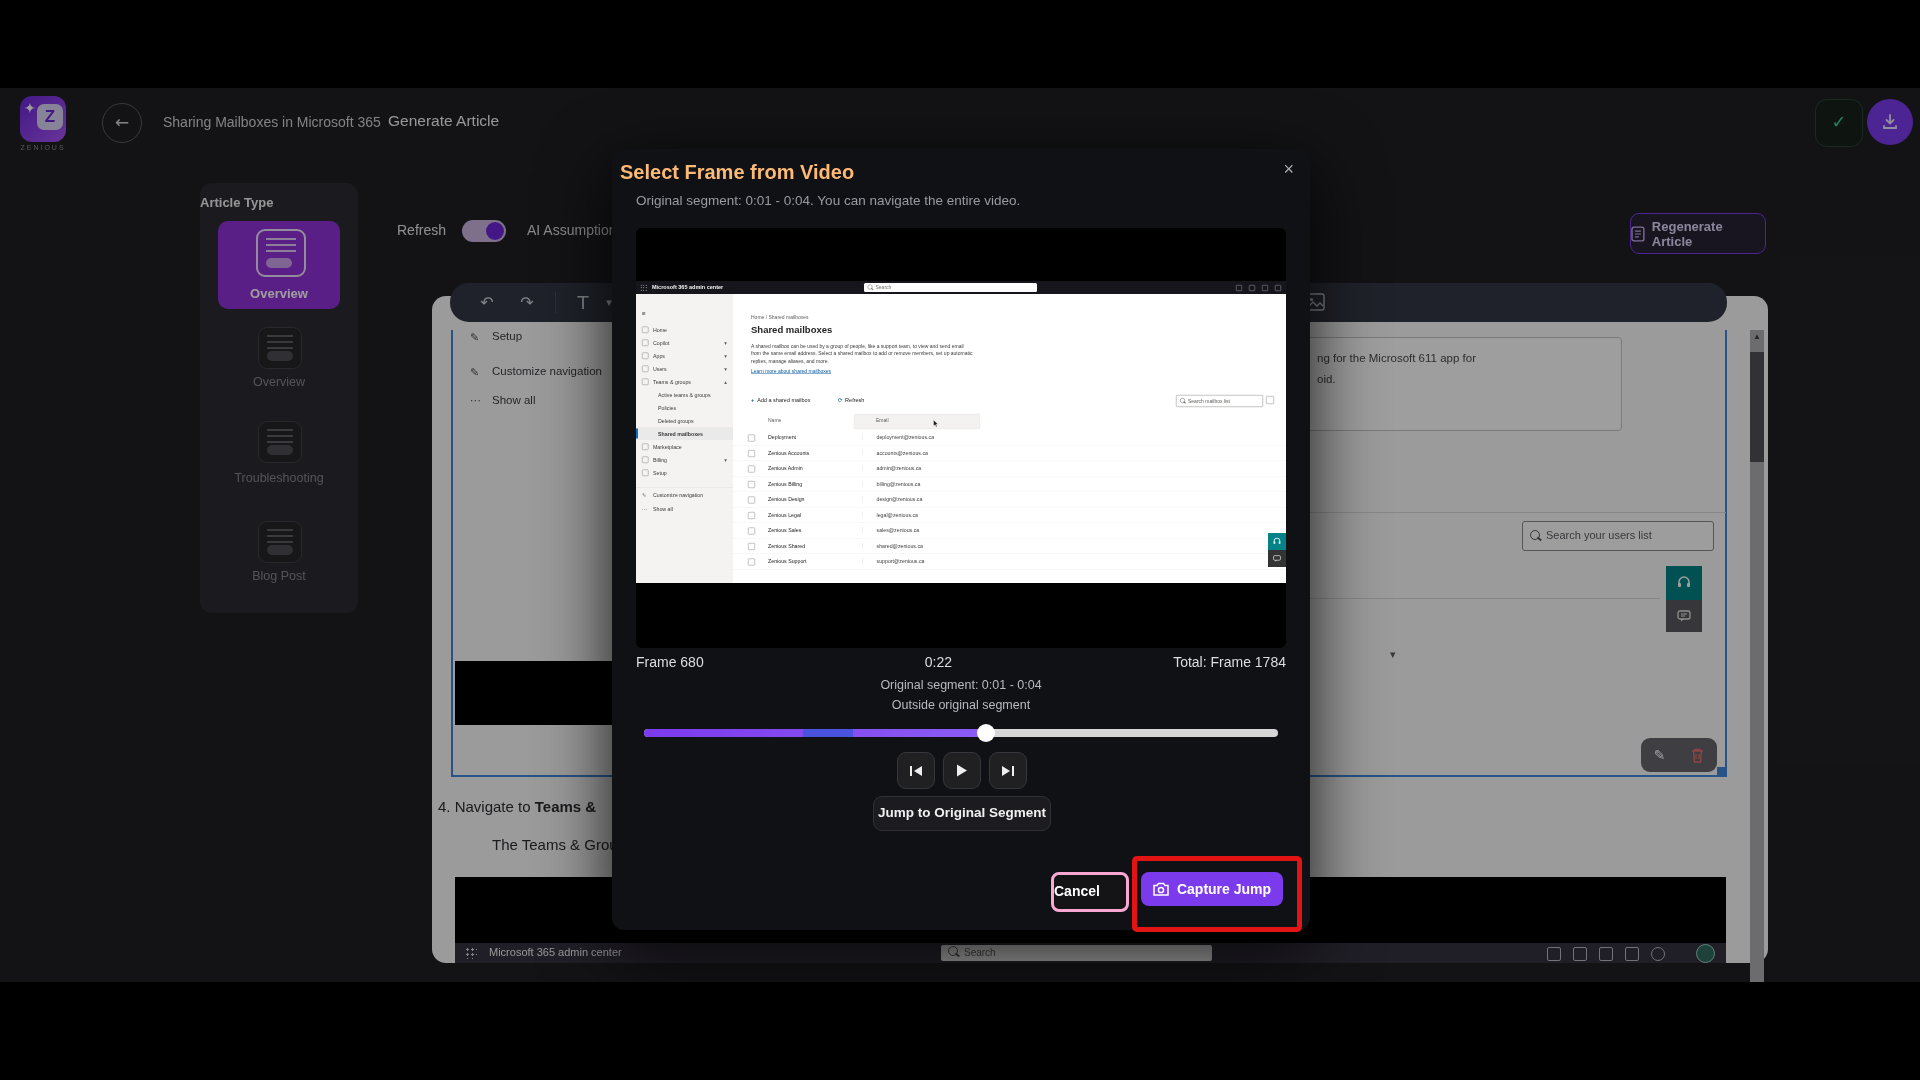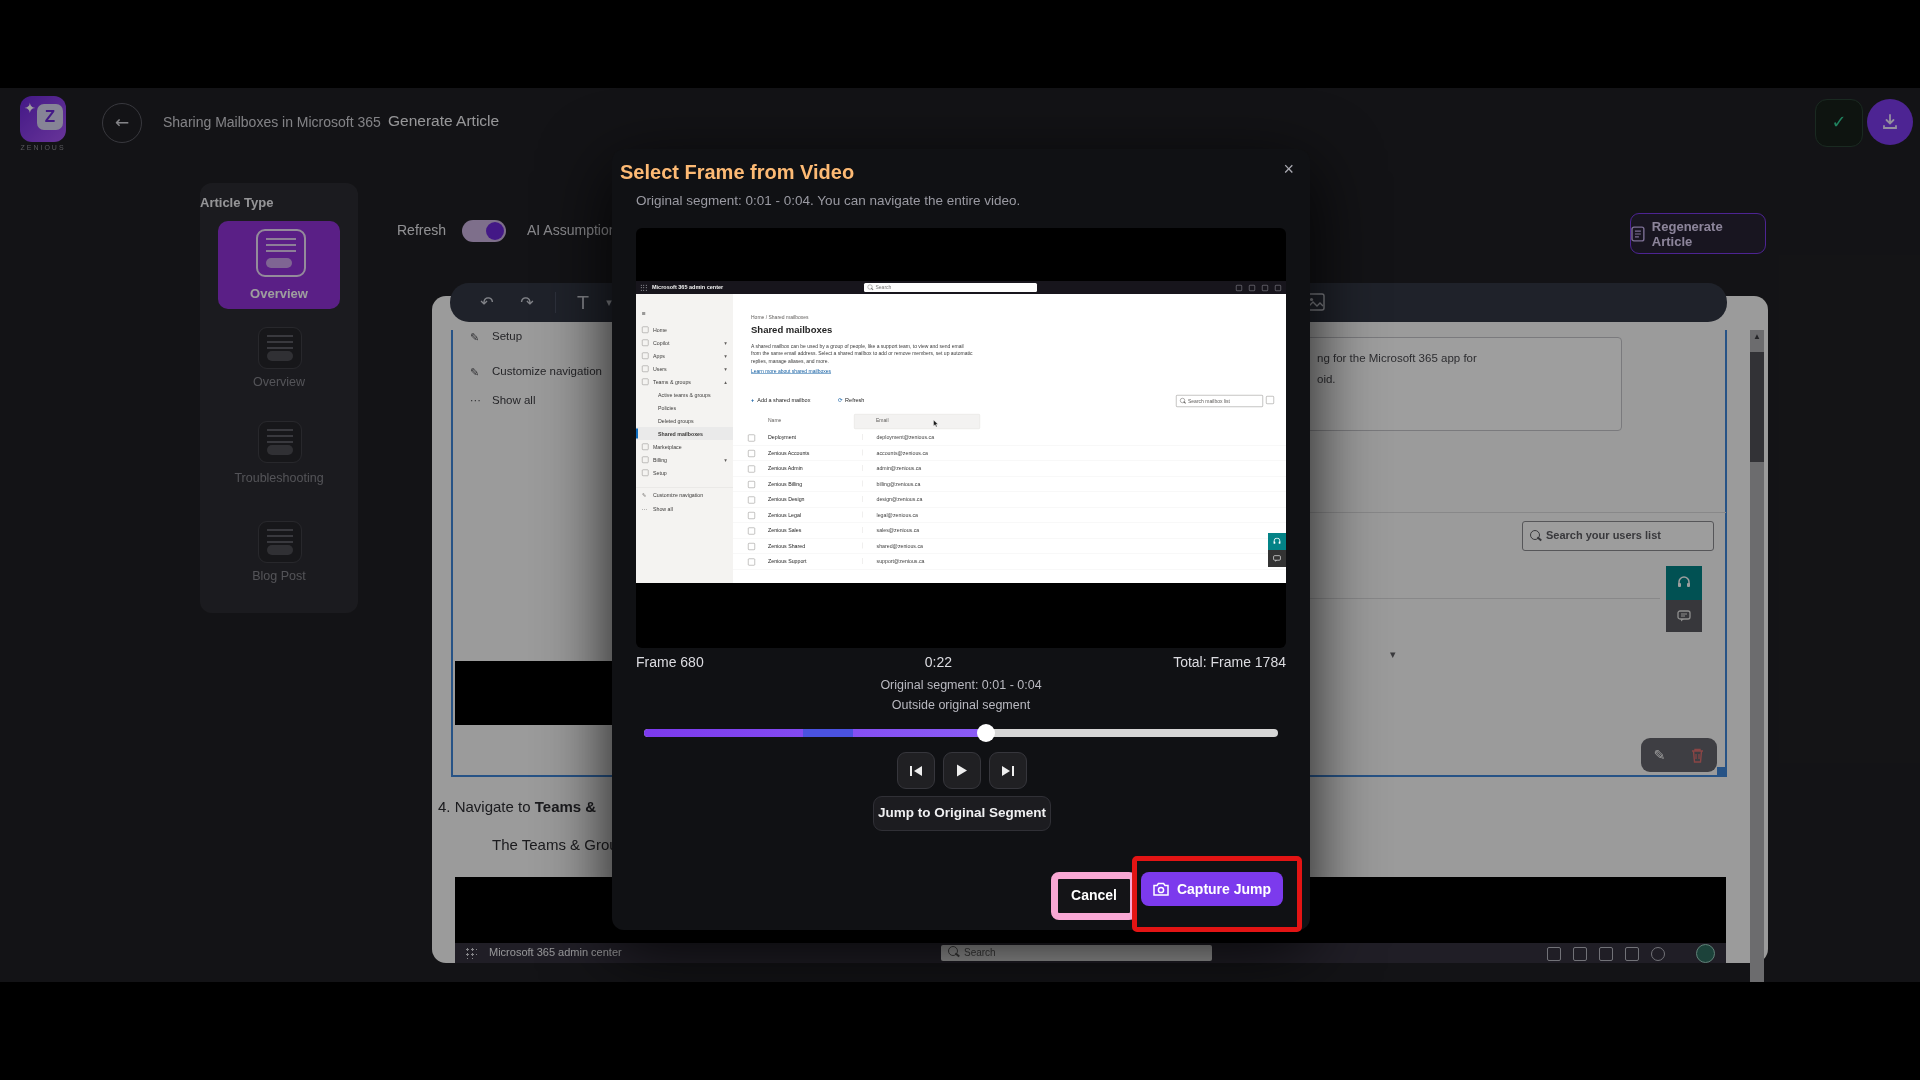--- a/index.html
+++ b/index.html
@@ -39,21 +39,21 @@
   .tbi{position:absolute;top:0;height:39px;line-height:39px;font-size:16px;text-align:center;width:30px;font-family:"DejaVu Sans",sans-serif;}
   .tbdiv{position:absolute;top:9px;width:1px;height:21px;background:#4a5060;}
   .selline{background:#3f86d8;}
   .embed-nav-item{font-size:11.5px;color:#3d3d42;}
   .embed-pencil{font-size:11px;color:#55555a;font-family:"DejaVu Sans",sans-serif;}
   .blackblock{background:#000;}
   .rightcard{left:1300px;top:249px;width:320px;height:92px;background:#fff;border:1px solid #c6c6ca;border-radius:4px;}
   .rightcard .t1{position:absolute;left:16px;top:14px;font-size:11.5px;color:#4a4a4f;}
   .rightcard .t2{position:absolute;left:16px;top:35px;font-size:11.5px;color:#4a4a4f;}
   .thinline{height:1px;background:#dcdcde;}
-  .usearch{left:1522px;top:433px;width:190px;height:28px;border:1.5px solid #8b8b90;border-radius:3px;background:#fdfdfd;color:#5c5c62;font-size:11px;line-height:26px;font-weight:bold;}
+  .usearch{left:1522px;top:433px;width:190px;height:28px;border:1.5px solid #8b8b90;border-radius:3px;background:#fdfdfd;color:#5c5c62;font-size:11px;line-height:26px;}
   .mag{display:inline-block;width:8px;height:8px;border:1.5px solid currentColor;border-radius:50%;position:relative;vertical-align:middle;margin:0 6px 2px 7px;}
   .mag::after{content:"";position:absolute;left:6px;top:7px;width:5px;height:1.5px;background:currentColor;transform:rotate(40deg);}
   .tealbtn{left:1666px;top:478px;width:36px;height:34px;background:#038387;color:#fff;text-align:center;line-height:34px;}
   .darkbtn{left:1666px;top:512px;width:36px;height:32px;background:#5a5a5f;color:#e6e6e6;text-align:center;line-height:32px;}
   .floatbar{left:1641px;top:650px;width:76px;height:34px;background:#64646c;border-radius:9px;display:flex;align-items:center;justify-content:space-around;}
   .steptext{font-size:15px;color:#2e2e33;}
   .adminbar{left:455px;top:855px;width:1271px;height:20px;background:#34313e;}
   .waffle{width:12px;height:12px;background-image:radial-gradient(circle,#d7d7de 1.3px,transparent 1.4px);background-size:5px 5px;background-position:0 0;}
   .abtitle{font-size:11px;color:#f0f0f3;}
   .abpill{position:absolute;left:486px;top:2px;width:271px;height:16px;background:#fff;border-radius:2px;font-size:10px;color:#666;line-height:15px;}
@@ -72,21 +72,21 @@
   .m-video{position:absolute;left:24px;top:79px;width:650px;height:420px;background:#000;border-radius:6px;overflow:hidden;}
   .m-inforow{position:absolute;left:24px;top:505px;width:650px;display:flex;justify-content:space-between;font-size:14px;color:#dcdce1;}
   .m-center{position:absolute;left:0;width:698px;text-align:center;font-size:12.5px;color:#b9b9c0;}
   .sl-track{position:absolute;left:32px;top:580px;width:634px;height:8px;border-radius:4px;background:#d6d6d6;}
   .sl-fill{position:absolute;left:0;top:0;height:8px;border-radius:4px;background:linear-gradient(90deg,#7c3aed,#8b5cf6);}
   .sl-seg{position:absolute;top:0;height:8px;background:#4a52e0;}
   .sl-thumb{position:absolute;top:-5px;width:18px;height:18px;border-radius:50%;background:#fff;}
   .transport{position:absolute;top:603px;width:36px;height:35px;background:#202023;border:1px solid #36363c;border-radius:9px;display:flex;align-items:center;justify-content:center;color:#eee;}
   .jumpbtn{position:absolute;left:261px;top:647px;width:176px;height:33px;background:#1c1c20;border:1px solid #303036;border-radius:9px;color:#f0f0f2;font-size:13.5px;font-weight:600;text-align:center;line-height:32px;}
   .helptext{position:absolute;left:0;top:694px;width:698px;text-align:center;font-size:13px;color:#b3b3ba;}
-  .cancelbtn{position:absolute;left:439px;top:723px;width:72px;height:34px;background:#141417;border:7px solid #f9a8d4;border-radius:8px;color:#fff;font-size:14px;font-weight:600;text-align:center;line-height:33px;}
+  .cancelbtn{position:absolute;left:439px;top:723px;width:72px;height:34px;background:#141417;border:3px solid #f9a8d4;border-radius:8px;color:#fff;font-size:14px;font-weight:600;text-align:left;line-height:33px;}
   .capturebtn{position:absolute;left:529px;top:723px;width:142px;height:34px;background:#7c3aed;border-radius:8px;color:#fff;font-size:14px;font-weight:600;display:flex;align-items:center;justify-content:center;gap:8px;}
   .redbox{position:absolute;left:520px;top:707px;width:160px;height:66px;border:5px solid #e31414;border-radius:5px;}
   
   .vframe{position:absolute;left:0;top:53px;width:1300px;height:604px;background:#fff;transform:scale(.5);transform-origin:0 0;}
   .vtop{position:absolute;left:0;top:0;width:1300px;height:26px;background:#17151c;}
   .vtop .waffle{position:absolute;left:8px;top:6px;width:14px;height:14px;}
   .vtitle{position:absolute;left:32px;top:6px;font-size:11px;font-weight:600;color:#f2f2f2;}
   .vsearch{position:absolute;left:456px;top:4px;width:346px;height:18px;background:#fdfdfd;border-radius:3px;font-size:10px;color:#777;line-height:17px;}
   .vtopicons{position:absolute;right:10px;top:8px;display:flex;gap:14px;}
   .vtopicons i{width:10px;height:10px;border:1px solid #9a98a2;border-radius:2px;}
@@ -213,21 +213,21 @@
     <span class="a embed-pencil" style="left:470px;top:243px;">✎</span>
     <span class="a embed-nav-item" style="left:492px;top:242px;">Setup</span>
     <span class="a embed-pencil" style="left:470px;top:278px;">✎</span>
     <span class="a embed-nav-item" style="left:492px;top:277px;">Customize navigation</span>
     <span class="a embed-pencil" style="left:470px;top:306px;">⋯</span>
     <span class="a embed-nav-item" style="left:492px;top:306px;">Show all</span>
 
     <div class="a blackblock" style="left:455px;top:573px;width:653px;height:64px;"></div>
 
     <div class="a rightcard">
-      <span class="t1">ng for the Microsoft 365 app for</span>
+      <span class="t1">ng for the Microsoft 611 app for</span>
       <span class="t2">oid.</span>
     </div>
     <div class="a thinline" style="left:1310px;top:424px;width:416px;"></div>
     <div class="a usearch"><span class="mag"></span><span>Search your users list</span></div>
     <div class="a thinline" style="left:1310px;top:510px;width:350px;"></div>
     <div class="a tealbtn">
       <svg width="14" height="14" viewBox="0 0 14 14" style="margin:10px auto 0;">
           <path d="M2 8 v-2 a5 5 0 0 1 10 0 v2" stroke="#fff" fill="none" stroke-width="1.5"></path>
           <rect x="1" y="7" width="3" height="4" rx="1" fill="#fff"></rect>
           <rect x="10" y="7" width="3" height="4" rx="1" fill="#fff"></rect>

